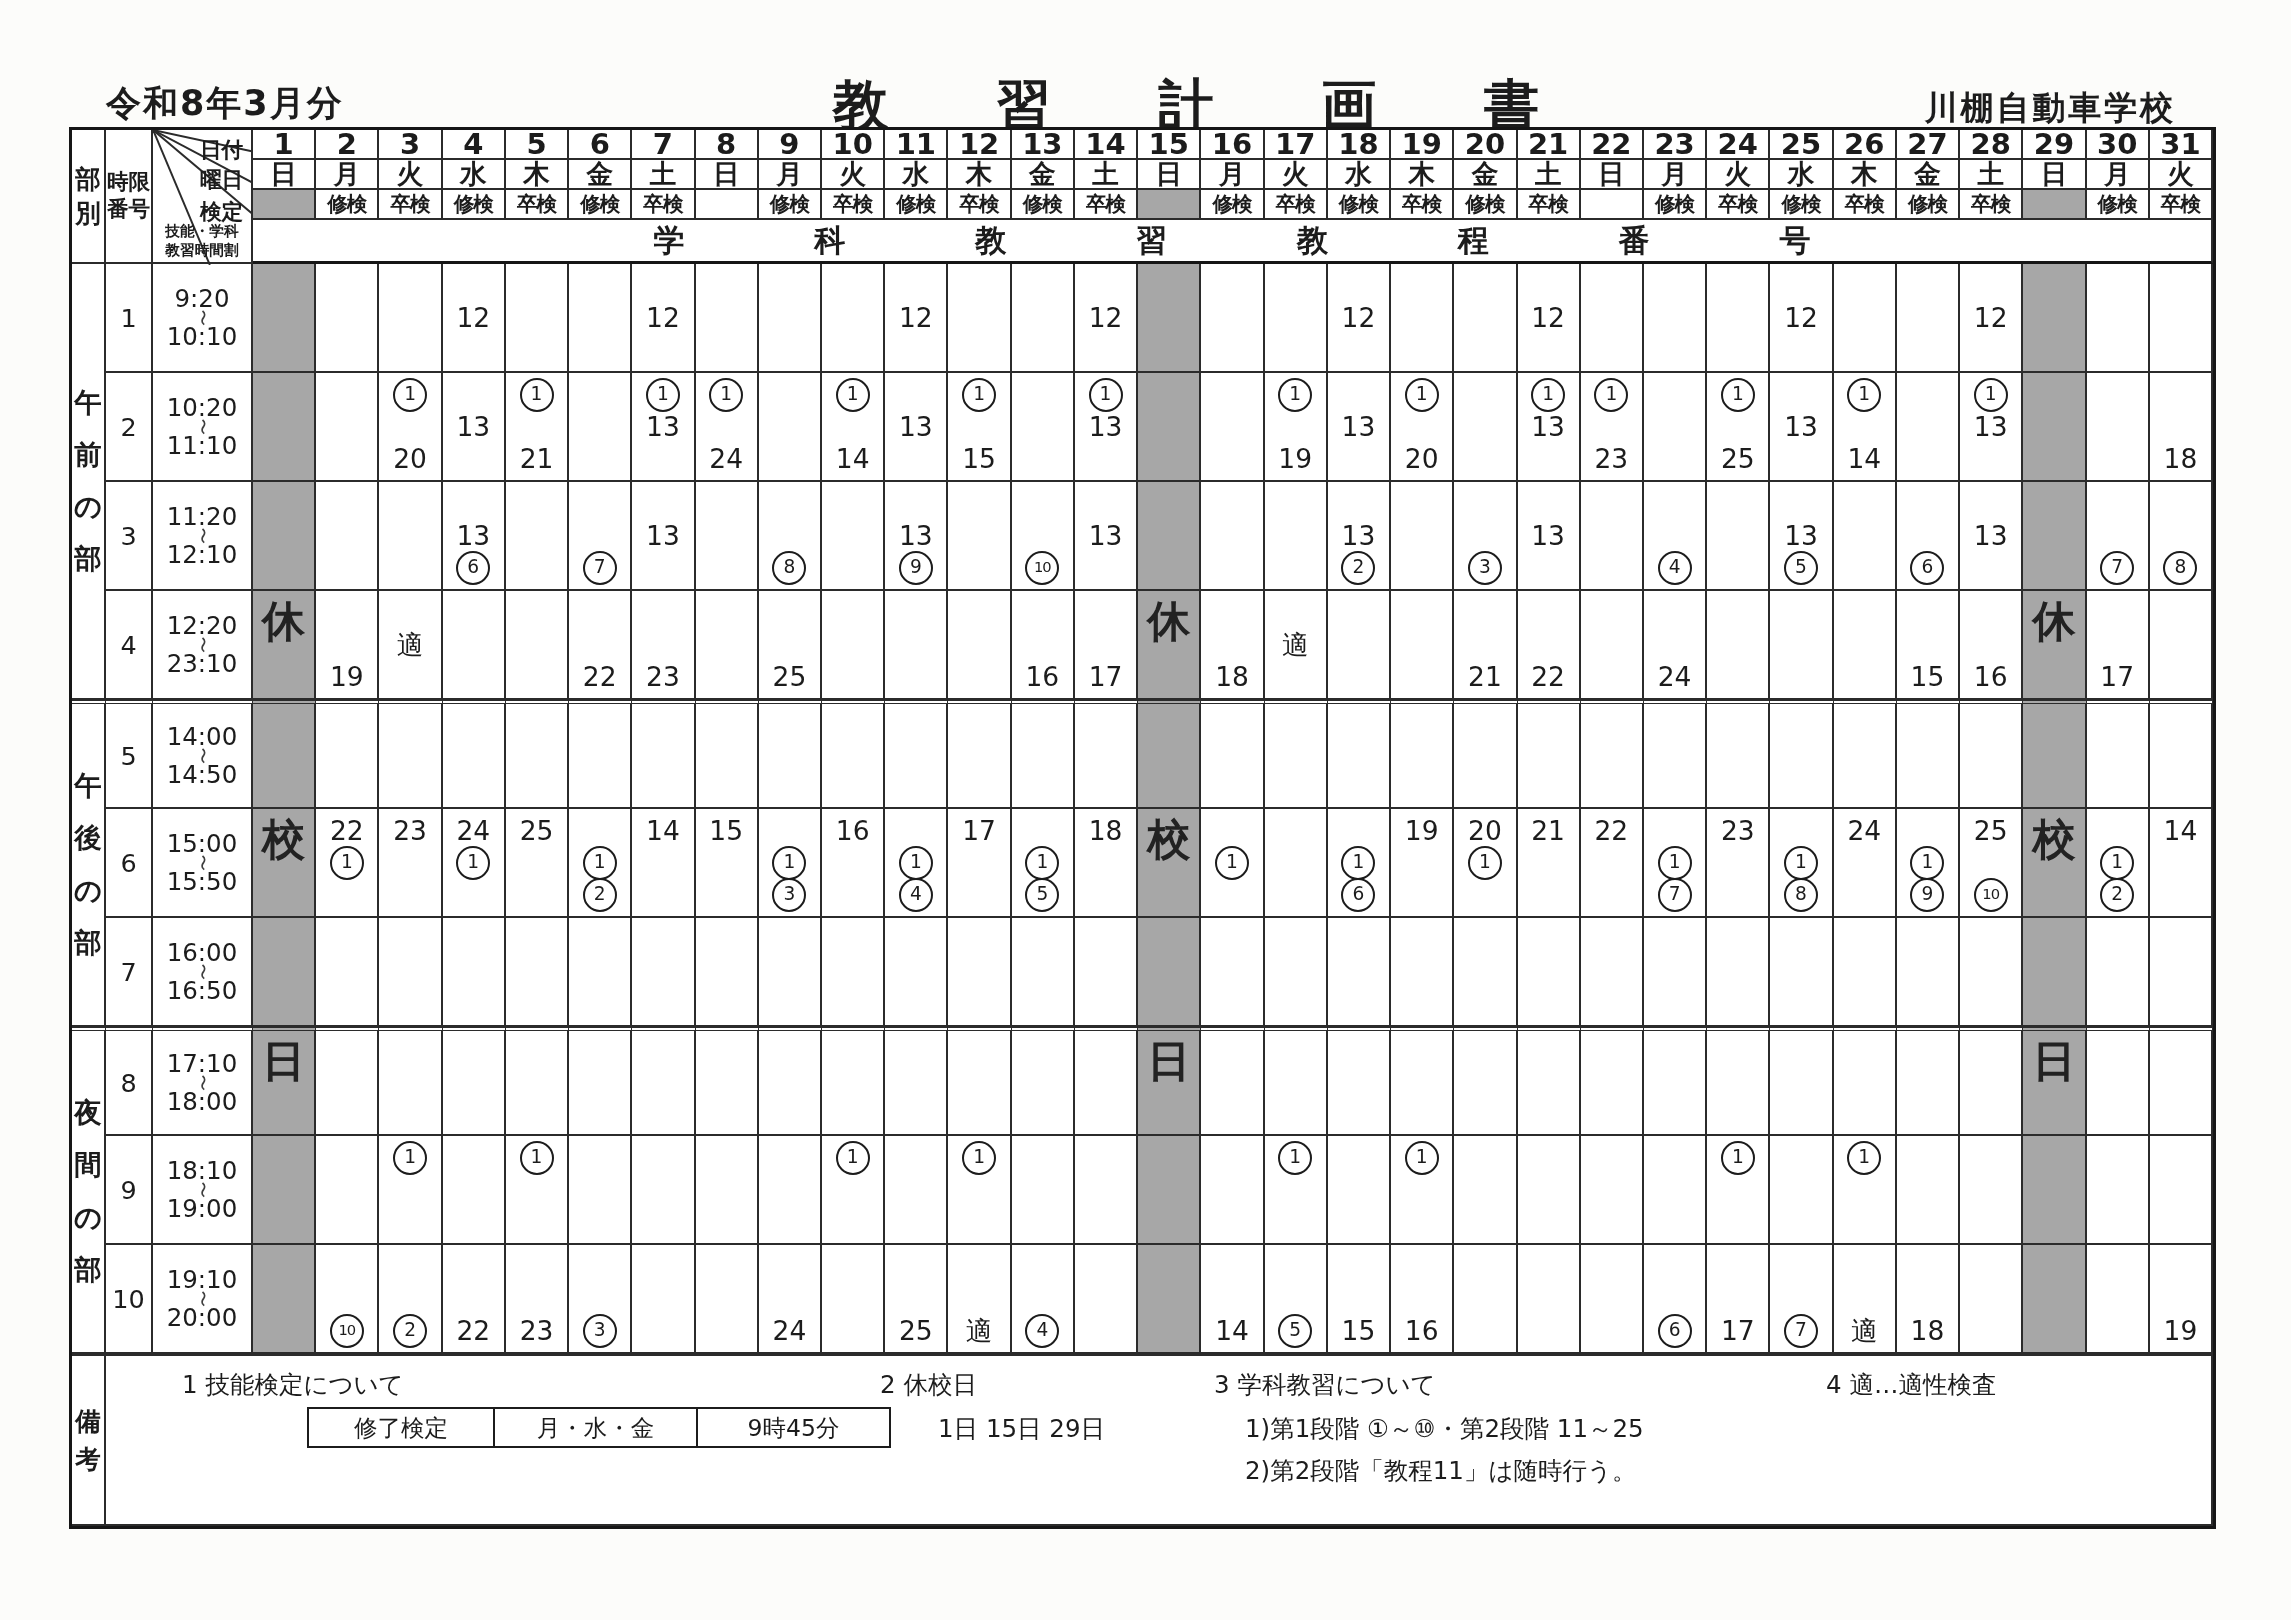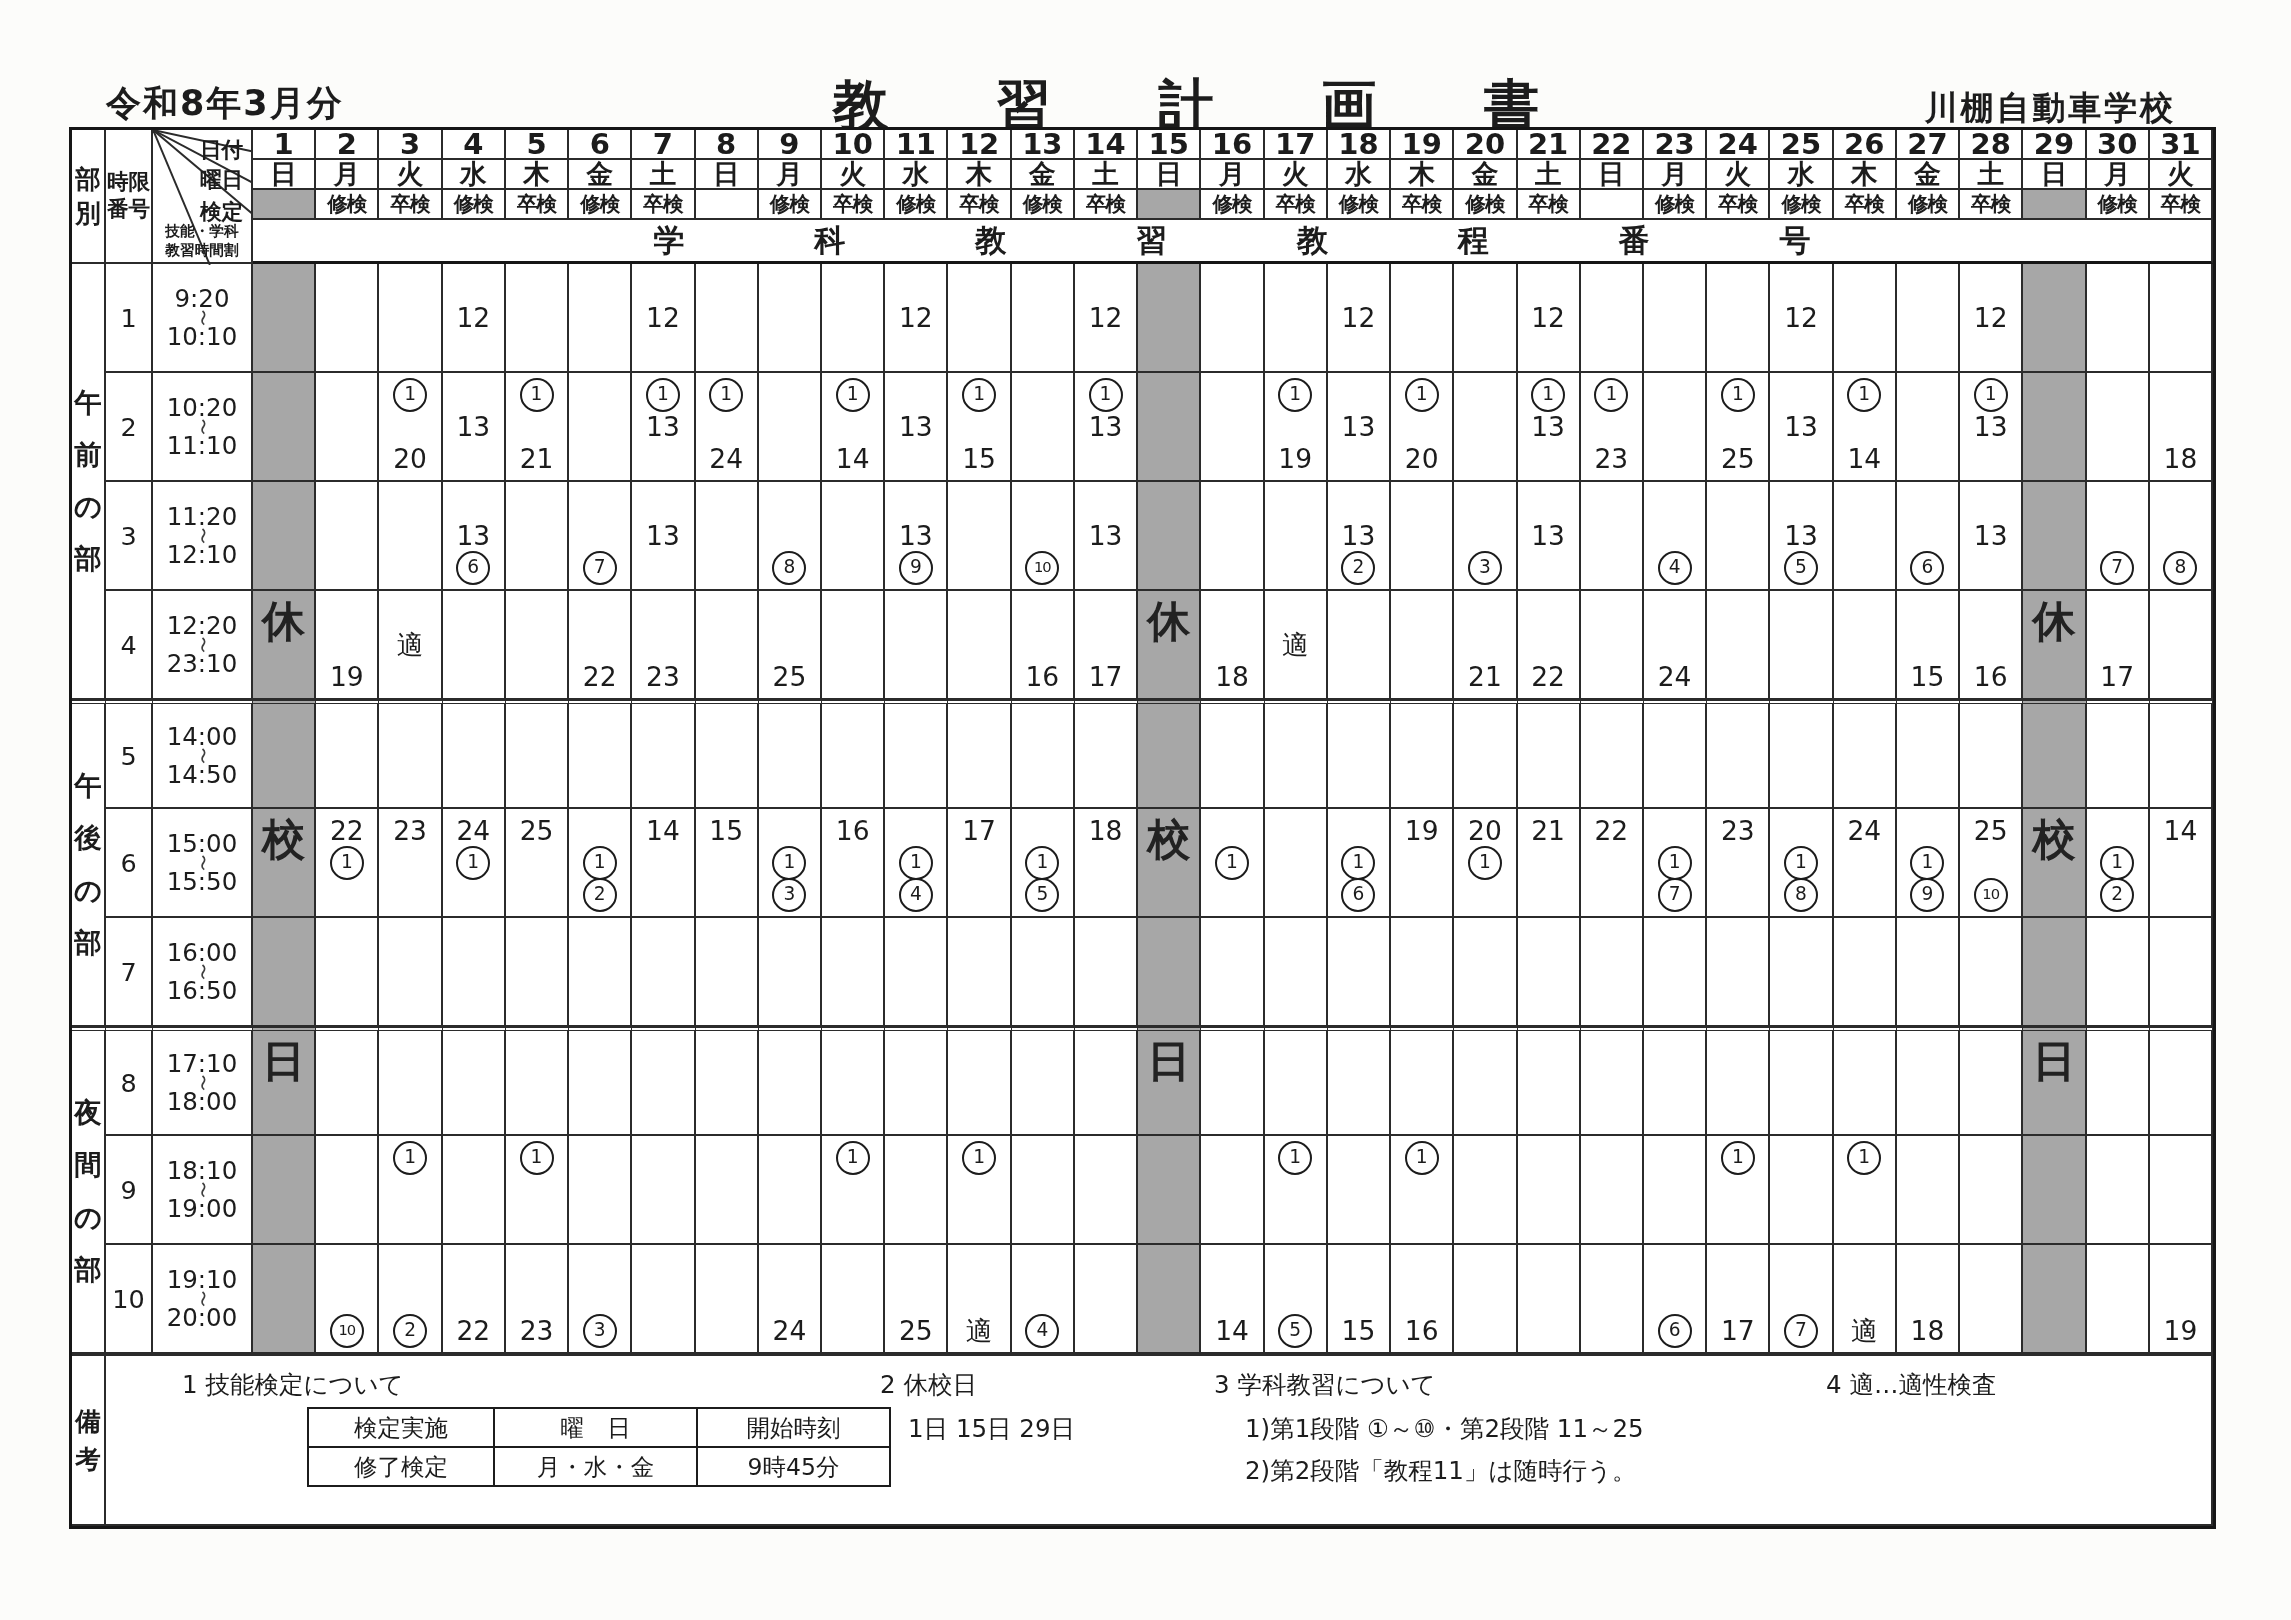--- a/index.html
+++ b/index.html
@@ -117,34 +117,29 @@
     </div>
 
     <div class="rem-label" style="grid-column:1;grid-row:15;" id="rem-label">
         <span>備</span>
         <span>考</span>
       </div>
     <div class="rem-body" style="grid-column:2/span 33;grid-row:15;">
       <span class="rem-item-title" style="left:76px;top:11.8px;">1  技能検定について</span>
       <table class="minitable">
         <tbody>
-            <tr>
-          <td>検定実施</td>
-          <td>曜　日</td>
-          <td>開始時刻</td>
-        </tr>
         <tr>
           <td>修了検定</td>
           <td>月・水・金</td>
           <td>9時45分</td>
         </tr>
       </tbody>
         </table>
       <span class="rem-item-title" style="left:774px;top:11.8px;">2  休校日</span>
-      <span class="rem-line" style="left:802px;top:56px;">1日  15日  29日</span>
+      <span class="rem-line" style="left:832px;top:56px;">1日  15日  29日</span>
       <span class="rem-item-title" style="left:1108px;top:11.8px;">3   学科教習について</span>
       <span class="rem-line" style="left:1139px;top:56px;">1)第1段階  ①～⑩・第2段階  11～25</span>
       <span class="rem-line" style="left:1139px;top:98px;">2)第2段階「教程11」は随時行う。</span>
       <span class="rem-item-title" style="left:1720px;top:11.8px;">4   適…適性検査</span>
     </div>
   <div class="hcell date-c" style="grid-area: 1 / 4;">1</div>
       <div class="hcell dow-c" style="grid-area: 2 / 4;">日</div>
       <div class="exam-c grayfill" style="grid-area: 3 / 4;"></div>
       <div class="hcell date-c" style="grid-area: 1 / 5;">2</div>
       <div class="hcell dow-c" style="grid-area: 2 / 5;">月</div>

